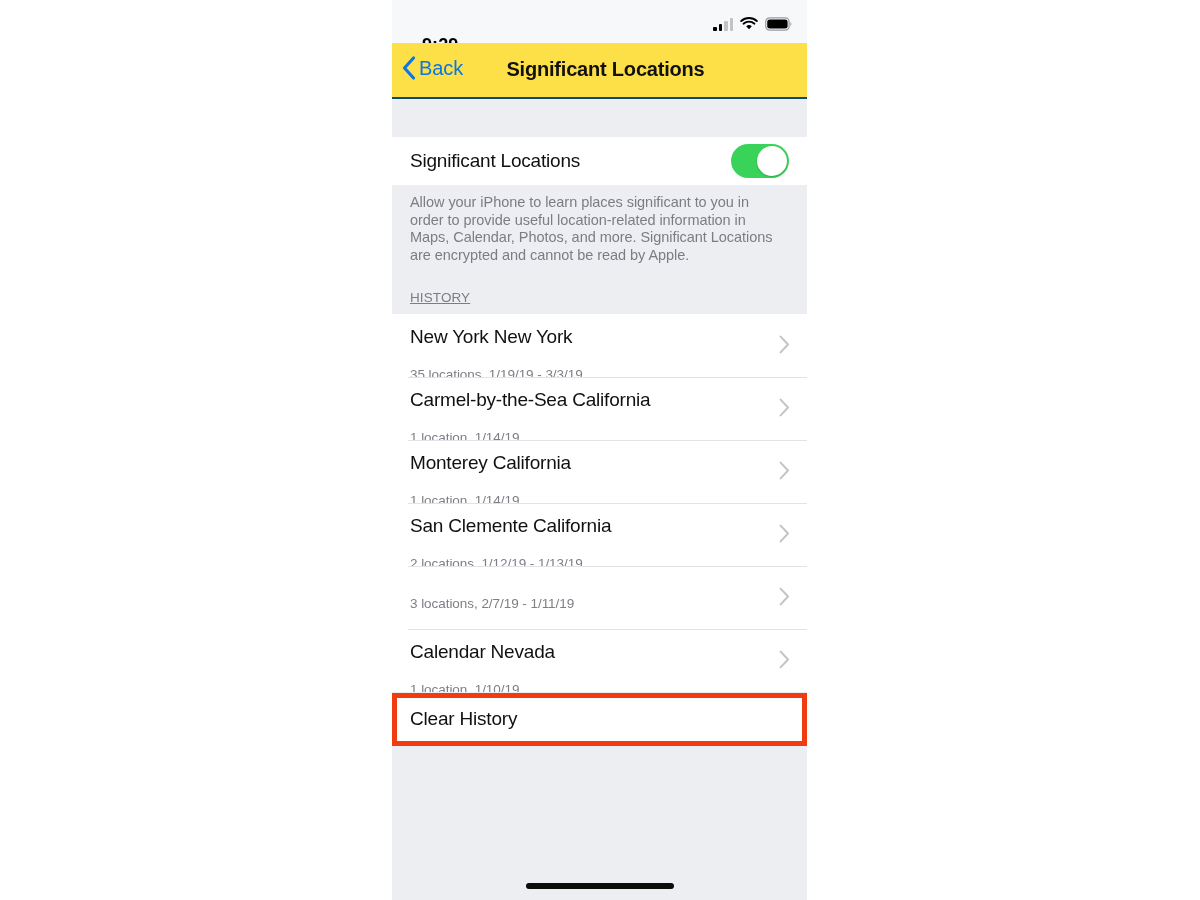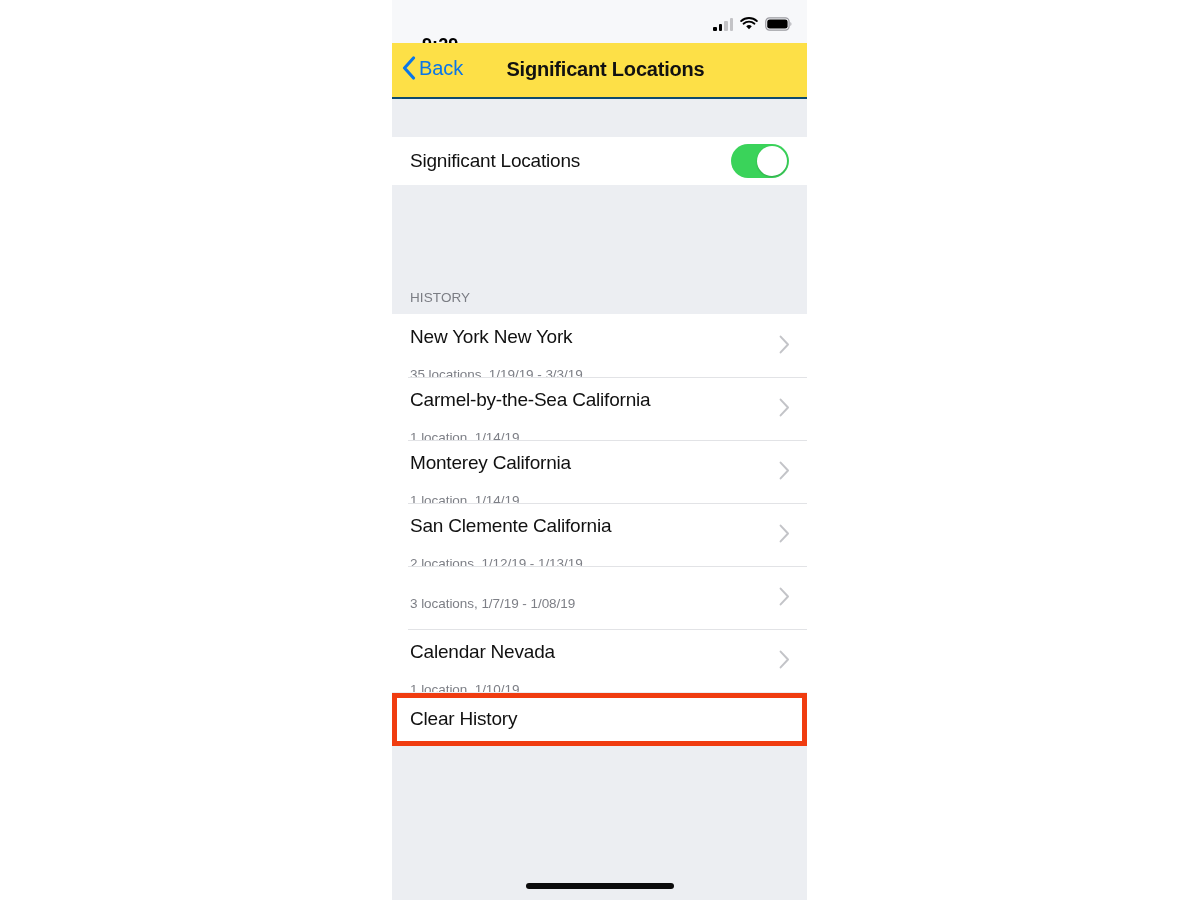--- a/index.html
+++ b/index.html
@@ -170,20 +170,21 @@
     color: #7b7d84;
     letter-spacing: -0.05px;
   }
   #history-header {
     position: absolute;
     left: 18px;
     top: 290px;
     font-size: 13.5px;
     color: #7b7d84;
     letter-spacing: 0.1px;
+    text-decoration: underline;
   }
 
   
   #history-list {
     position: absolute;
     left: 0;
     top: 314px;
     width: 415px;
     background: #fef9c3;
   }
@@ -325,20 +326,23 @@
     <div id="nav-title">Significant Locations</div>
   </div>
 
   <div id="toggle-row">
     <span id="toggle-label">Significant Locations</span>
     <span class="switch">
       <span class="knob"></span>
     </span>
   </div>
 
+  <div id="desc-block">
+    <div id="desc-text">Allow your iPhone to learn places significant to you in order to provide useful location-related information in Maps, Calendar, Photos, and more. Significant Locations are encrypted and cannot be read by Apple.</div>
+  </div>
 
   <div id="history-header">HISTORY</div>
 
   <div id="history-list">
 
     <div class="list-item">
       <div class="item-title">New York New York</div>
       <div class="item-sub">35 locations, 1/19/19 - 3/3/19</div>
       <span class="disclosure">
         <svg viewBox="0 0 11 19" width="11" height="19">
@@ -371,21 +375,21 @@
       <div class="item-title">San Clemente California</div>
       <div class="item-sub">2 locations, 1/12/19 - 1/13/19</div>
       <span class="disclosure">
         <svg viewBox="0 0 11 19" width="11" height="19">
             <path d="M1.6 1.6 L9 9.5 L1.6 17.4" stroke="#c3c4c8" stroke-width="2" fill="none" stroke-linecap="round" stroke-linejoin="round"></path>
           </svg>
       </span>
     </div>
 
     <div class="list-item">
-      <div class="item-sub">3 locations, 1/7/19 - 1/08/19</div>
+      <div class="item-sub">3 locations, 2/7/19 - 1/11/19</div>
       <span class="disclosure">
         <svg viewBox="0 0 11 19" width="11" height="19">
             <path d="M1.6 1.6 L9 9.5 L1.6 17.4" stroke="#c3c4c8" stroke-width="2" fill="none" stroke-linecap="round" stroke-linejoin="round"></path>
           </svg>
       </span>
     </div>
 
     <div class="list-item">
       <div class="item-title">Calendar Nevada</div>
       <div class="item-sub">1 location, 1/10/19</div>

